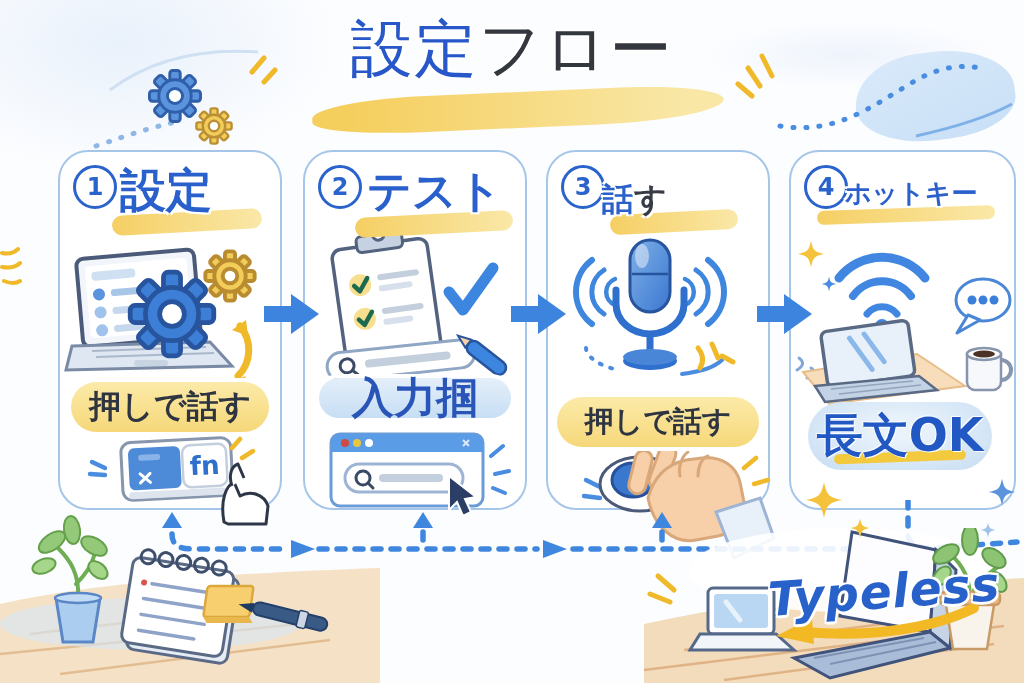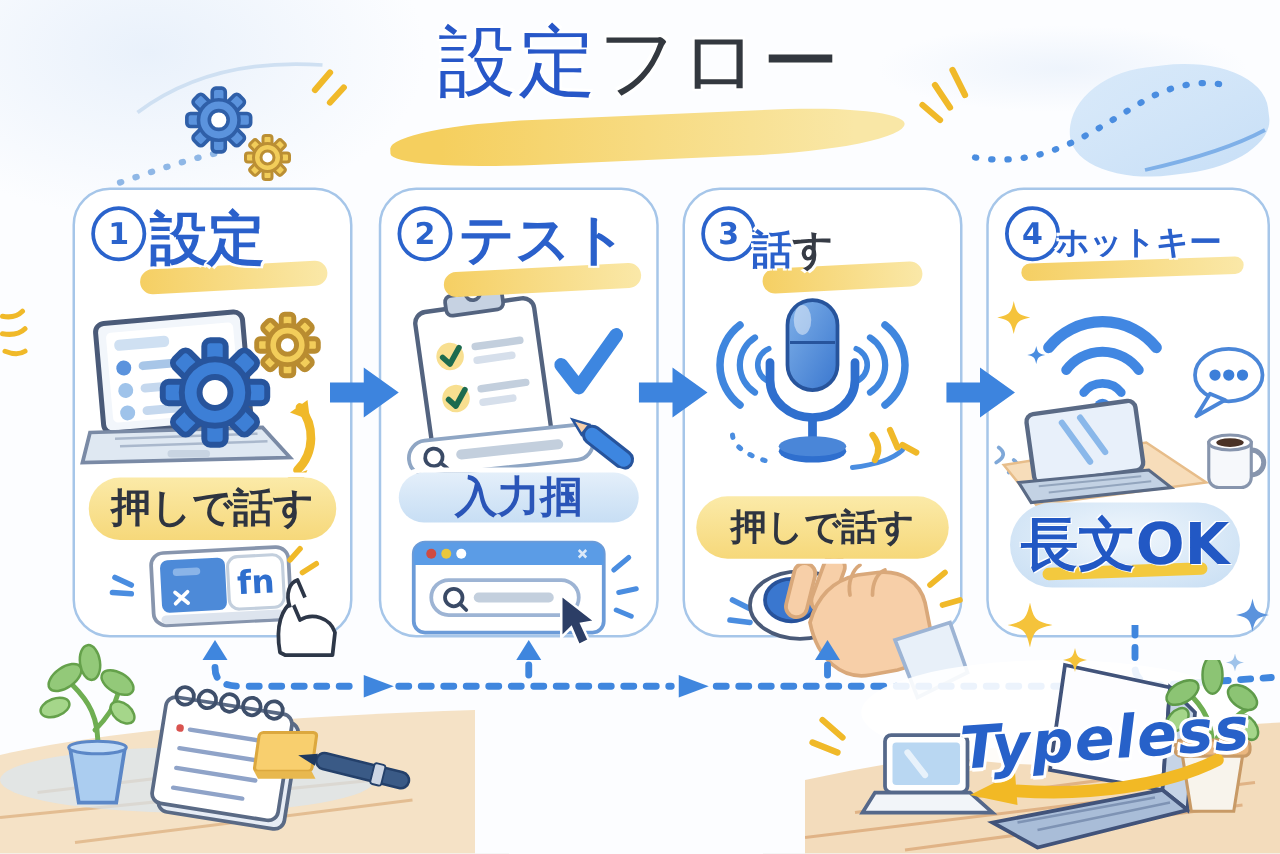--- a/index.html
+++ b/index.html
@@ -44,21 +44,21 @@
   .c1 .hl{top:60px;left:52px;width:150px;}
   .c2 .hl{top:62px;left:50px;width:158px;}
   .c3 .hl{top:60px;left:62px;width:128px;}
   .c4 .hl{top:56px;left:26px;width:178px;height:14px;transform:rotate(-2deg);}
 
   .pill{position:absolute;left:50%;transform:translateX(-50%);display:flex;align-items:center;
     justify-content:center;font-weight:900;white-space:nowrap;z-index:3;}
   .pill-yellow{background:linear-gradient(180deg,#fbeaa8,#f6d87a);color:#2e3440;border-radius:27px;box-shadow:0 0 0 4px #fff;}
   .pill-blue{background:linear-gradient(180deg,#e4effa,#c7def4);color:#2a55b8;border-radius:27px;box-shadow:0 0 0 4px #fff;}
   .c1 .pill{top:230px;width:198px;height:50px;font-size:32px;}
-  .c2 .pill{top:226px;width:192px;height:40px;font-size:34px;text-align:center;}
+  .c2 .pill{top:226px;width:192px;height:40px;font-size:42px;text-align:center;}
   .c3 .pill{top:224px;width:202px;height:50px;font-size:29px;margin-top:21px;}
   .bigpill{position:absolute;left:17px;top:250px;width:184px;height:68px;z-index:3;
     background:radial-gradient(ellipse at 50% 40%,#eaf3fb 15%,#c6ddf3 100%);border-radius:36px;
     display:flex;align-items:center;justify-content:center;}
   .bigpill .bp-label{position:relative;z-index:2;font-size:46px;font-weight:900;color:#2258c4;
     text-shadow:1px 1px 0 #fff,-1px -1px 0 #fff;}
   .bigpill .ybar{position:absolute;bottom:8px;left:26px;right:26px;height:10px;background:#f3c93e;
     border-radius:5px;transform:rotate(-2deg);z-index:1;}
 
   .ill{position:absolute;overflow:visible;}

